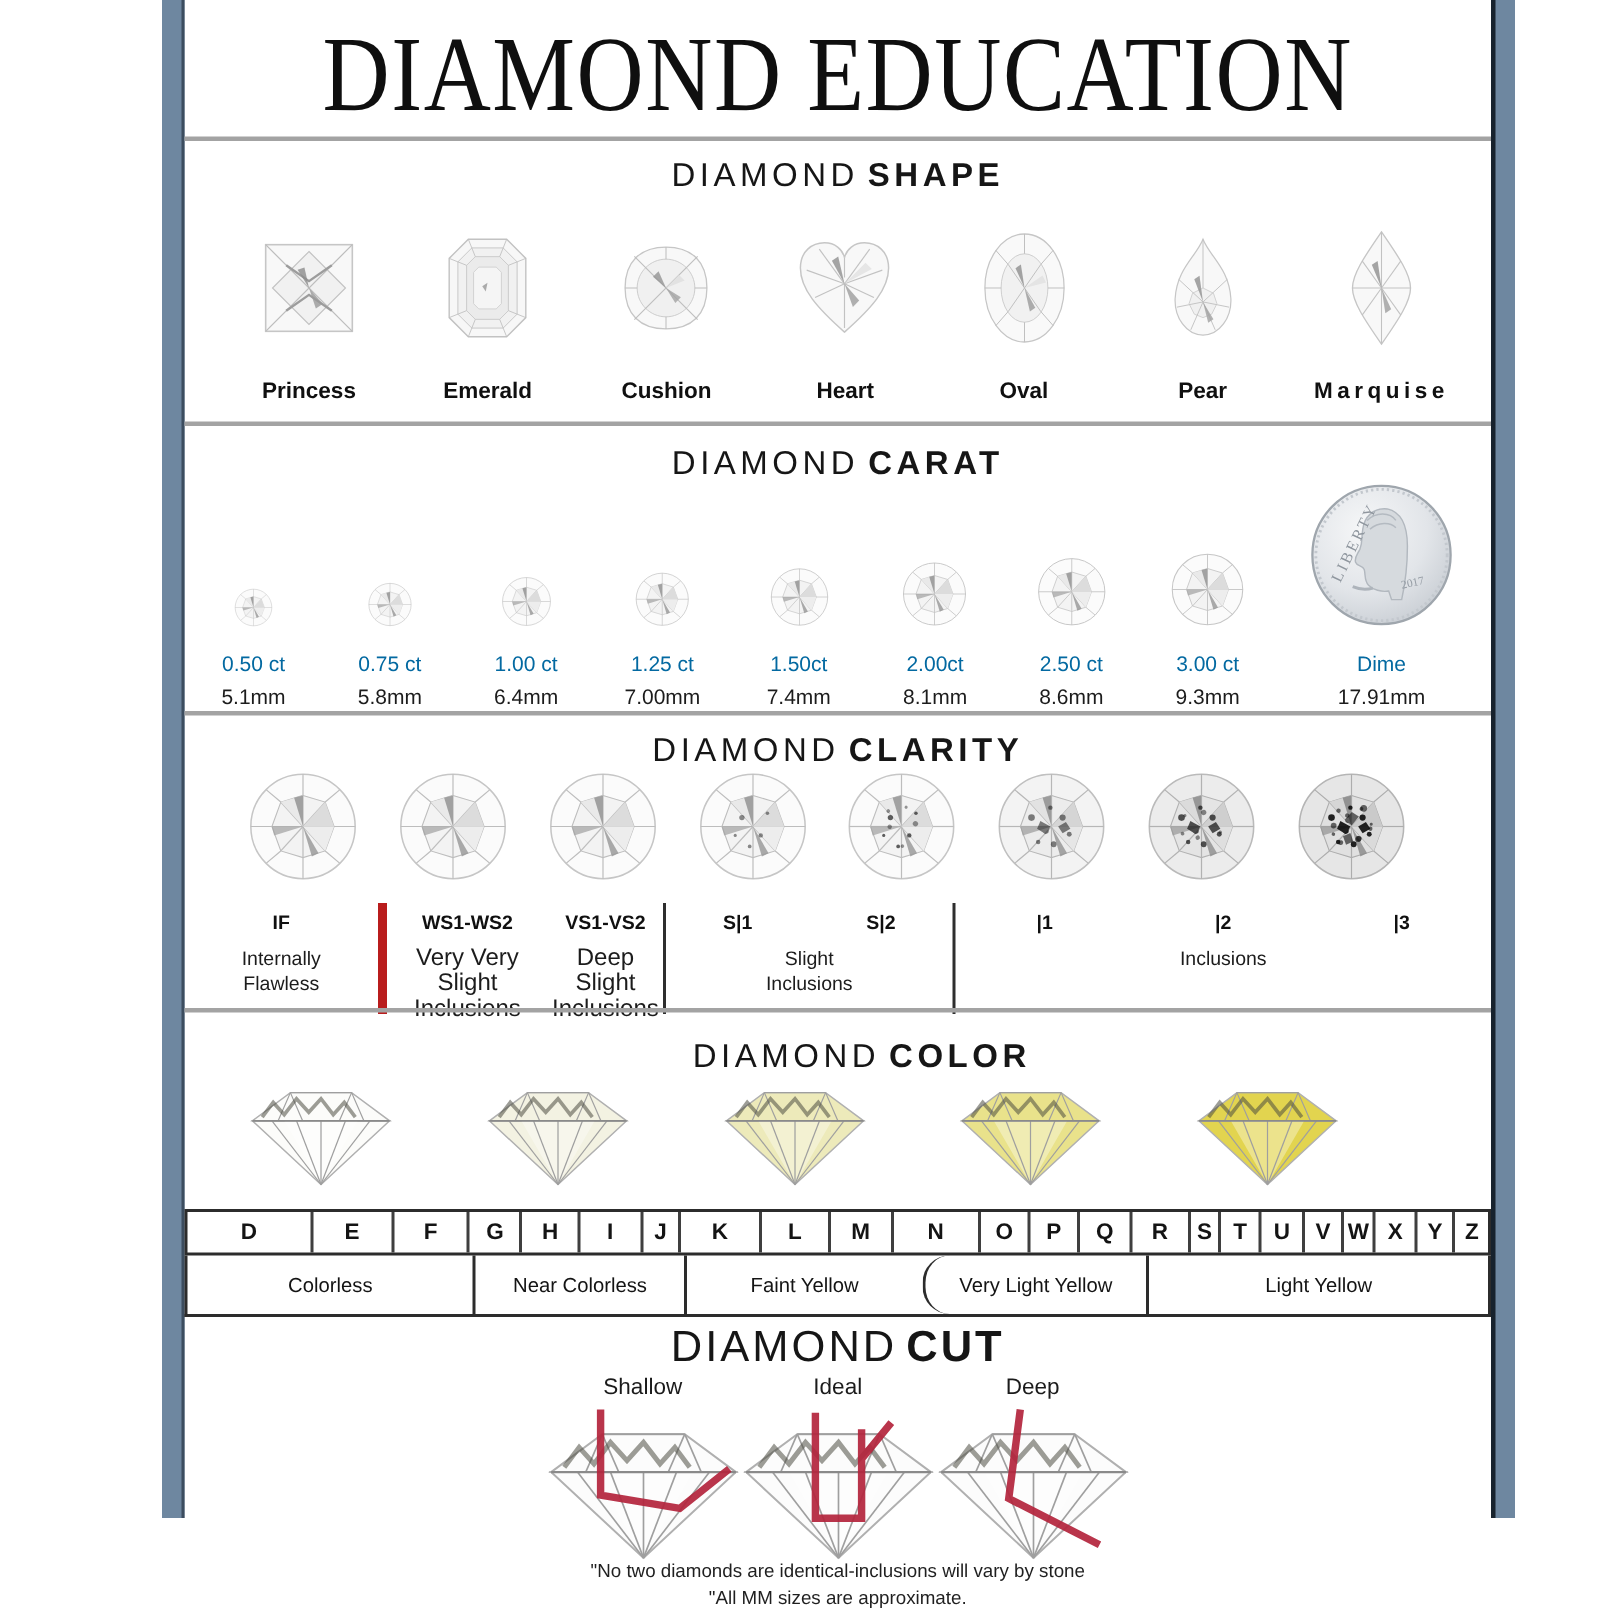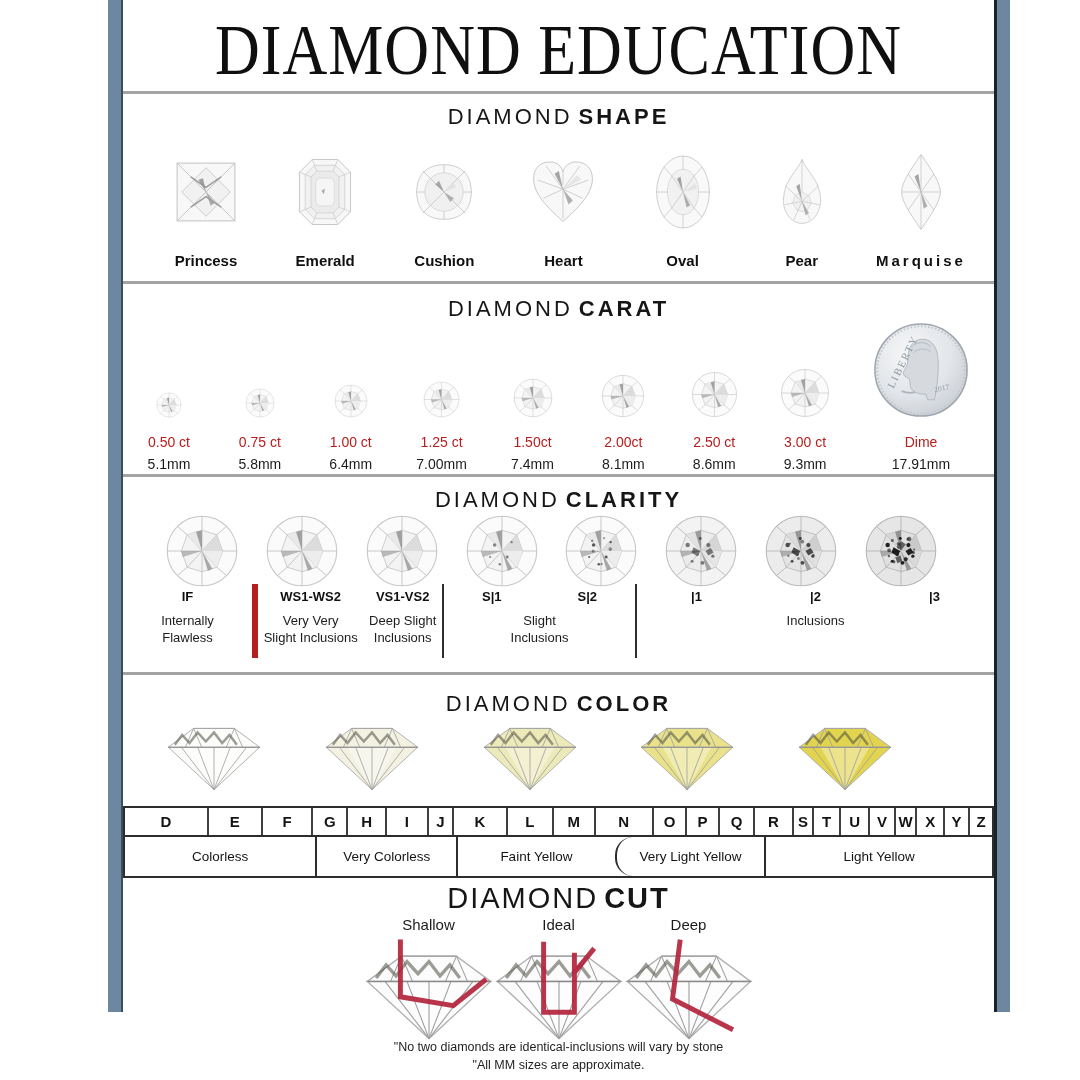--- a/index.html
+++ b/index.html
@@ -18,21 +18,21 @@
     color:#0f0f0f;transform:scale(1.0,1.15);transform-origin:center top;white-space:nowrap;
   }
   .rule{position:absolute;left:0;width:100%;height:3px;background:#a3a3a3;}
   .rule.r1{top:91px;} .rule.r2{top:281px;} .rule.r3{top:474px;} .rule.r4{top:672px;}
 
   .sec-head{position:absolute;left:0;width:100%;text-align:center;font-size:22px;
     letter-spacing:3px;color:#161616;white-space:nowrap;}
   .sec-head .plain{font-weight:400;margin-right:6px;}
   .sec-head .bold{font-weight:700;}
   .sec-head.shape{top:104px;} .sec-head.carat{top:296px;}
-  .sec-head.clarity{top:487px;} .sec-head.color{top:691px;}
+  .sec-head.clarity{top:487px;} .sec-head.color{top:691px;padding-left:16px;}
   .sec-head.cut{top:882px;font-size:29px;letter-spacing:2px;}
 
   
   .shape-row{position:absolute;top:146px;left:0;width:100%;display:flex;
     justify-content:space-between;padding:0 24px 0 34px;box-sizing:border-box;}
   .shape-item{display:flex;flex-direction:column;align-items:center;width:98px;}
   .shape-glyph{height:92px;display:flex;align-items:center;justify-content:center;}
   .shape-item:nth-child(1) .gem{width:76px;height:76px;}
   .shape-item:nth-child(2) .gem{width:72px;height:72px;}
   .shape-item:nth-child(3) .gem{width:62px;height:78px;}
@@ -53,42 +53,42 @@
   .carat-glyph{height:88px;display:flex;align-items:flex-end;justify-content:center;}
   .carat-item:nth-child(1) .gem{width:26px;height:26px;}
   .carat-item:nth-child(2) .gem{width:30px;height:30px;}
   .carat-item:nth-child(3) .gem{width:34px;height:34px;}
   .carat-item:nth-child(4) .gem{width:37px;height:37px;}
   .carat-item:nth-child(5) .gem{width:40px;height:40px;}
   .carat-item:nth-child(6) .gem{width:44px;height:44px;}
   .carat-item:nth-child(7) .gem{width:47px;height:47px;}
   .carat-item:nth-child(8) .gem{width:50px;height:50px;}
   .carat-item .dime{width:96px;height:96px;}
-  .carat-ct{margin-top:16px;font-size:14px;color:#b91c1c;white-space:nowrap;}
+  .carat-ct{margin-top:16px;font-size:14px;color:#0369a1;white-space:nowrap;}
   .carat-mm{margin-top:6px;font-size:14px;color:#1c1c1c;white-space:nowrap;}
 
   
   .clar-row{position:absolute;top:514px;left:0;width:100%;display:flex;
     justify-content:space-between;padding:0 56px 0 42px;box-sizing:border-box;}
   .clar-row .gem{width:74px;height:74px;}
   .clar-row .clar-item:nth-child(6) .gem{filter:brightness(.97);}
   .clar-row .clar-item:nth-child(7) .gem{filter:brightness(.94);}
   .clar-row .clar-item:nth-child(8) .gem{filter:contrast(1.05) brightness(.9);}
-  .clar-groups{position:absolute;top:584px;left:0;width:100%;height:74px;display:flex;box-sizing:border-box;}
+  .clar-groups{position:absolute;top:602px;left:0;width:100%;height:74px;display:flex;box-sizing:border-box;}
   .clar-group{box-sizing:border-box;}
   .clar-group.g1{flex:0 0 129px;}
   .clar-group.g2{flex:0 0 190px;border-left:6px solid #b91c1c;}
   .clar-group.g3{flex:0 0 193px;border-left:2px solid #2e2e2e;}
   .clar-group.g4{flex:1 1 auto;border-left:2px solid #2e2e2e;}
   .clar-grades{display:flex;justify-content:space-around;font-weight:700;font-size:13px;margin-top:5px;color:#101010;}
   .clar-desc{font-size:13px;line-height:17px;text-align:center;margin-top:8px;color:#1c1c1c;}
   .clar-cols{display:flex;justify-content:space-around;margin-top:5px;}
   .clar-col{text-align:center;}
   .clar-col .grade{font-weight:700;font-size:13px;color:#101010;}
-  .clar-col .lines{font-size:13px;line-height:17px;margin-top:8px;color:#1c1c1c;}
+  .clar-col .lines{font-size:16px;line-height:17px;margin-top:8px;color:#1c1c1c;}
 
   
   .color-row{position:absolute;top:720px;left:0;width:100%;display:flex;
     justify-content:space-between;padding:0 100px 0 42px;box-sizing:border-box;}
   .color-row .gem{width:98px;height:74px;}
   .letter-table{position:absolute;top:806px;left:0;width:100%;height:31px;display:flex;
     border:2px solid #2c2c2c;box-sizing:border-box;}
   .lc{display:flex;align-items:center;justify-content:center;font-weight:700;font-size:15px;
     border-left:2px solid #3f3f3f;min-width:0;}
   .lc:first-child{border-left:none;}
@@ -619,21 +619,21 @@
     <div class="lc">T</div>
     <div class="lc">U</div>
     <div class="lc">V</div>
     <div class="lc">W</div>
     <div class="lc">X</div>
     <div class="lc">Y</div>
     <div class="lc">Z</div>
   </div>
   <div class="group-table">
     <div class="gc">Colorless</div>
-    <div class="gc">Very Colorless</div>
+    <div class="gc">Near Colorless</div>
     <div class="gc">Faint Yellow</div>
     <div class="gc">Very Light Yellow</div>
     <div class="gc">Light Yellow</div>
   </div>
 
   <div class="sec-head cut">
     <span class="plain">DIAMOND</span><span class="bold">CUT</span>
   </div>
   <div class="cut-row">
     <div class="cut-item">

